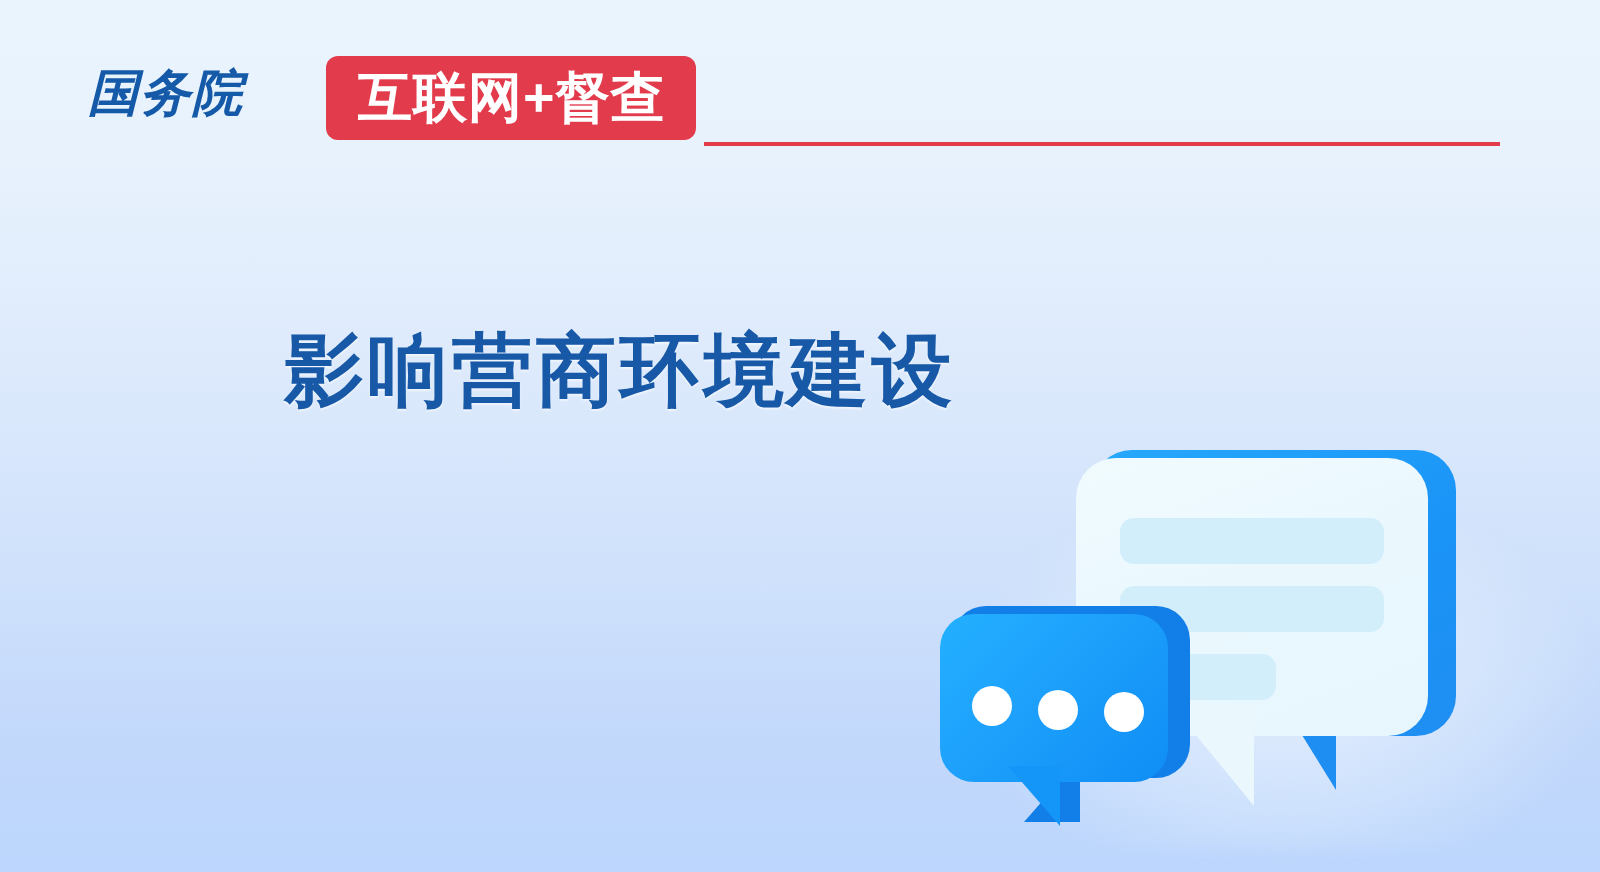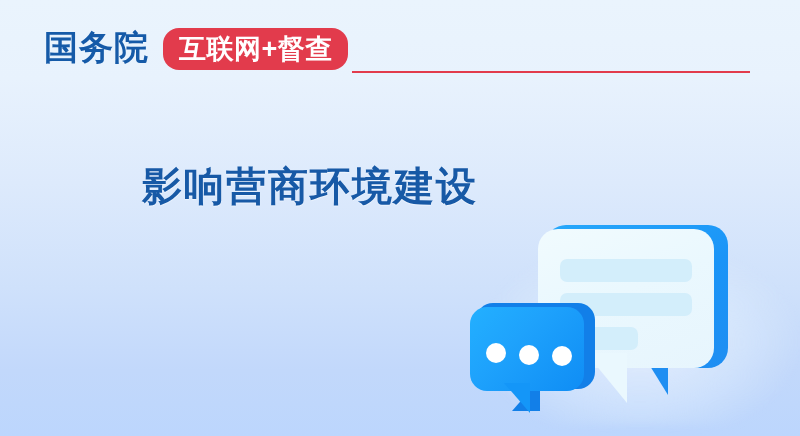--- a/index.html
+++ b/index.html
@@ -27,34 +27,35 @@
     position: absolute;
     left: 0;
     top: 0;
     width: 800px;
     height: 80px;
   }
   .org-title {
     position: absolute;
     left: 44px;
     top: 25px;
-    font-size: 34px;
+    font-size: 25px;
     line-height: 44px;
     font-weight: bold;
     letter-spacing: 1px;
     color: #155aa8;
     white-space: nowrap;
+    font-style: italic;
   }
   .badge {
     position: absolute;
     left: 163px;
     top: 28px;
     height: 42px;
     padding: 0 15px 0 16px;
-    border-radius: 16px;
+    border-radius: 6px;
     background: #e23b4c;
     display: flex;
     align-items: center;
     box-sizing: border-box;
   }
   .badge-text {
     font-size: 27px;
     font-weight: bold;
     color: #ffffff;
     letter-spacing: 0.5px;

